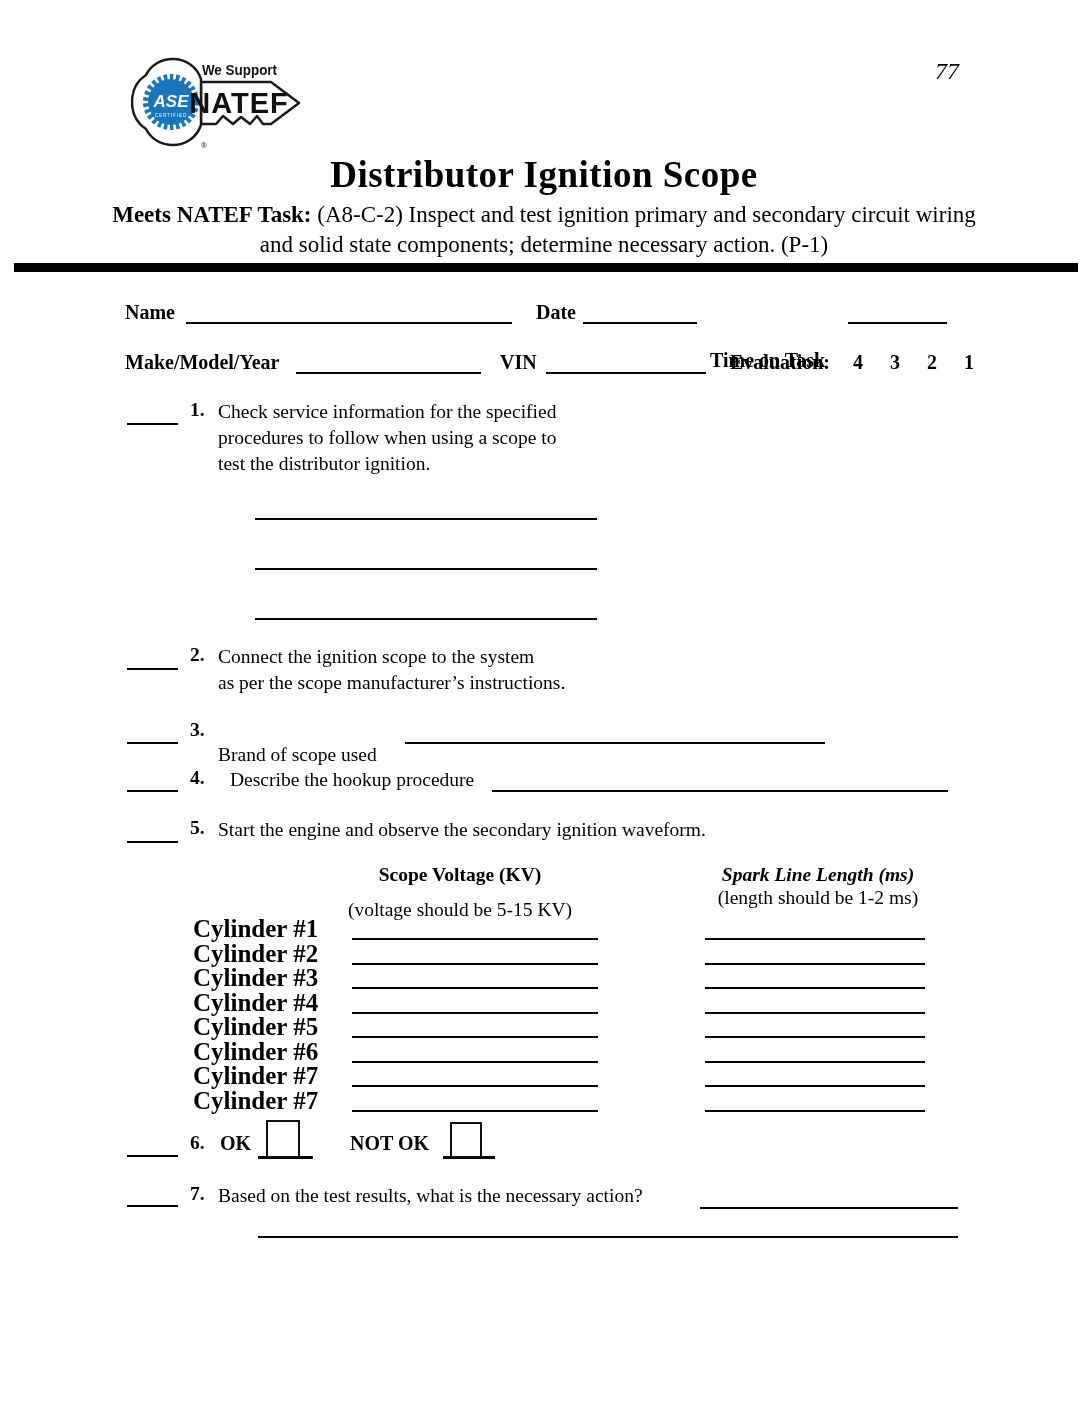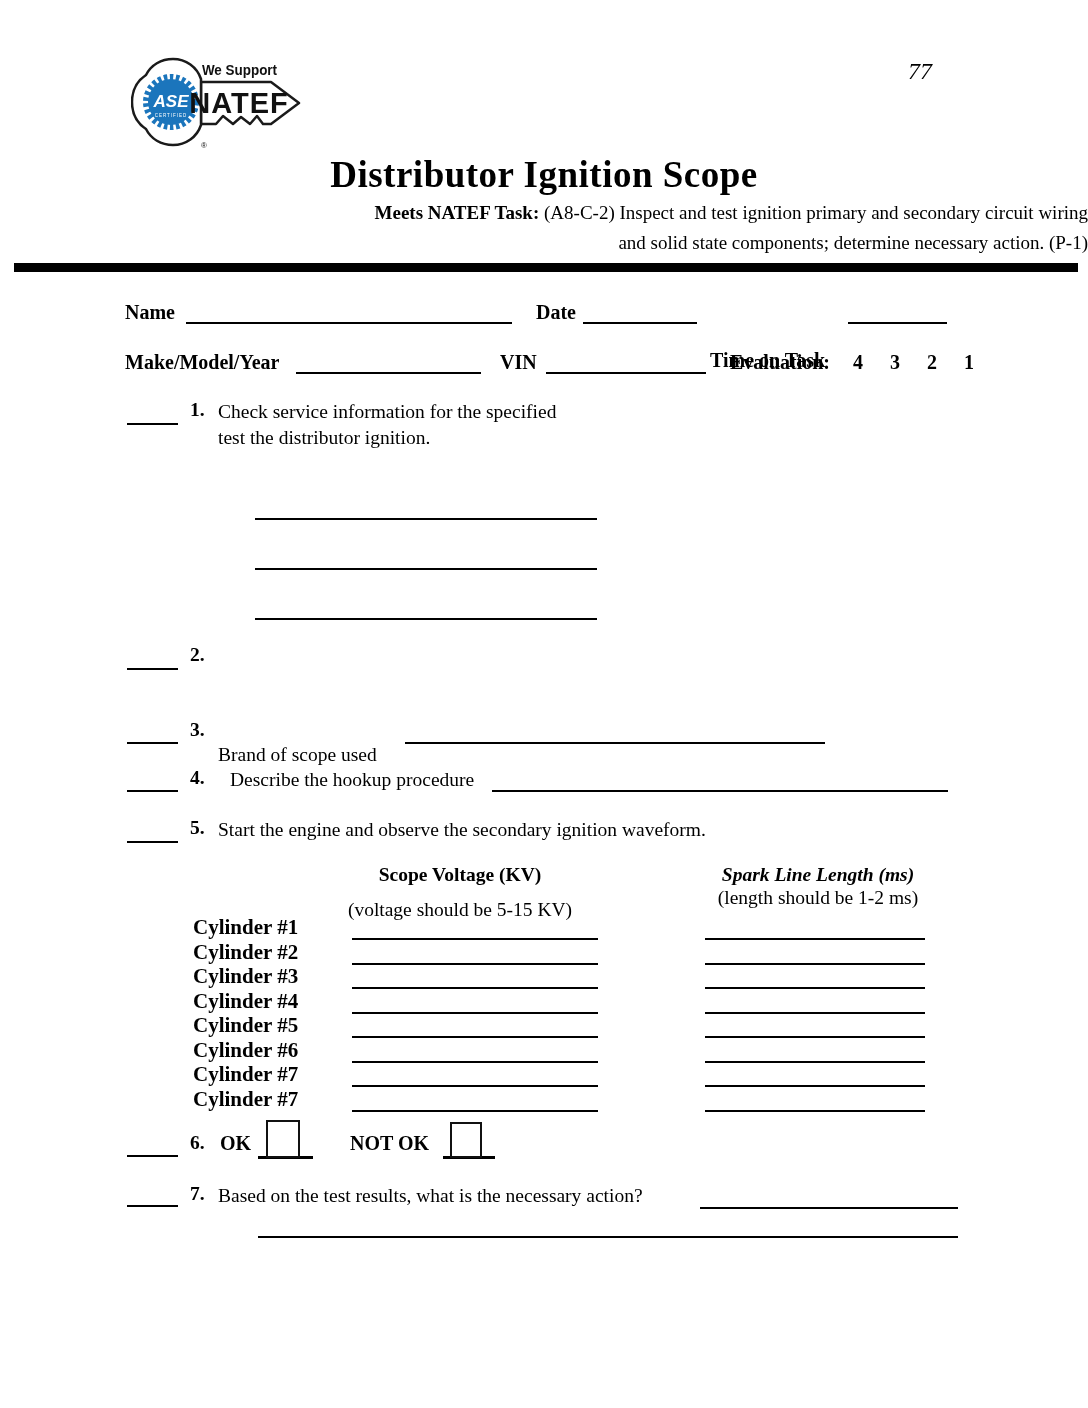--- a/index.html
+++ b/index.html
@@ -9,33 +9,33 @@
     background:#ffffff;
     font-family:"Liberation Serif", serif;
     color:#000;
     overflow:hidden;
   }
   .abs{position:absolute;}
   .b{font-weight:bold;}
   .uline{position:absolute;height:2px;background:#000;}
   .uline3{position:absolute;height:3px;background:#000;}
   .blankline{position:absolute;height:2px;background:#000;width:51px;left:127px;}
-  .pagenum{position:absolute;left:908px;top:58px;font-size:24px;font-style:italic;}
+  .pagenum{position:absolute;left:935px;top:58px;font-size:24px;font-style:italic;}
   .title{position:absolute;left:0;top:153px;width:100%;text-align:center;
          font-size:37px;font-weight:bold;letter-spacing:0.5px;}
-  .sub{position:absolute;left:0;width:100%;text-align:right;font-size:19px;}
+  .sub{position:absolute;left:0;width:100%;text-align:center;font-size:23px;}
   .sub1{top:202px;}
   .sub2{top:232px;}
   .bar{position:absolute;left:14px;top:263px;width:1064px;height:9px;background:#000;}
   .lab{font-size:20px;font-weight:bold;}
   .txt{font-size:19.5px;line-height:26px;}
   .num{position:absolute;font-size:19.5px;font-weight:bold;}
   .evalnum{display:inline-block;margin-left:22px;font-weight:bold;}
   .colhead{position:absolute;text-align:center;font-size:19.5px;}
-  .cyl-label{position:absolute;font-size:21px;font-weight:bold;left:193px;}
+  .cyl-label{position:absolute;font-size:25px;font-weight:bold;left:193px;}
   .checkbox{position:absolute;border:2.5px solid #111;background:#fff;}
   .logo{position:absolute;left:131px;top:55px;}
 </style>
 </head>
 <body>
 
 <div class="page">
 
   <div class="pagenum">77</div>
 
@@ -78,28 +78,33 @@
     <span class="evalnum" style="margin-left:18px;">4</span>
     <span class="evalnum">3</span>
     <span class="evalnum">2</span>
     <span class="evalnum">1</span>
   </div>
 
   <div class="blankline" style="top:423px;"></div>
   <div class="num" style="left:190px;top:399px;">1.</div>
   <div class="abs txt" style="left:218px;top:399px;">
     <div>Check service information for the specified</div>
+    <div>procedures to follow when using a scope to</div>
     <div>test the distributor ignition.</div>
   </div>
   <div class="uline" style="left:255px;top:518px;width:342px;"></div>
   <div class="uline" style="left:255px;top:568px;width:342px;"></div>
   <div class="uline" style="left:255px;top:618px;width:342px;"></div>
 
   <div class="blankline" style="top:668px;"></div>
   <div class="num" style="left:190px;top:644px;">2.</div>
+  <div class="abs txt" style="left:218px;top:644px;">
+    <div>Connect the ignition scope to the system</div>
+    <div>as per the scope manufacturer’s instructions.</div>
+  </div>
 
   <div class="blankline" style="top:742px;"></div>
   <div class="num" style="left:190px;top:719px;">3.</div>
   <div class="abs txt" style="left:218px;top:719px;margin-top:23px;">Brand of scope used</div>
   <div class="uline" style="left:405px;top:742px;width:420px;"></div>
 
   <div class="blankline" style="top:790px;"></div>
   <div class="num" style="left:190px;top:767px;">4.</div>
   <div class="abs txt" style="left:230px;top:767px;">Describe the hookup procedure</div>
   <div class="uline" style="left:492px;top:790px;width:456px;"></div>

